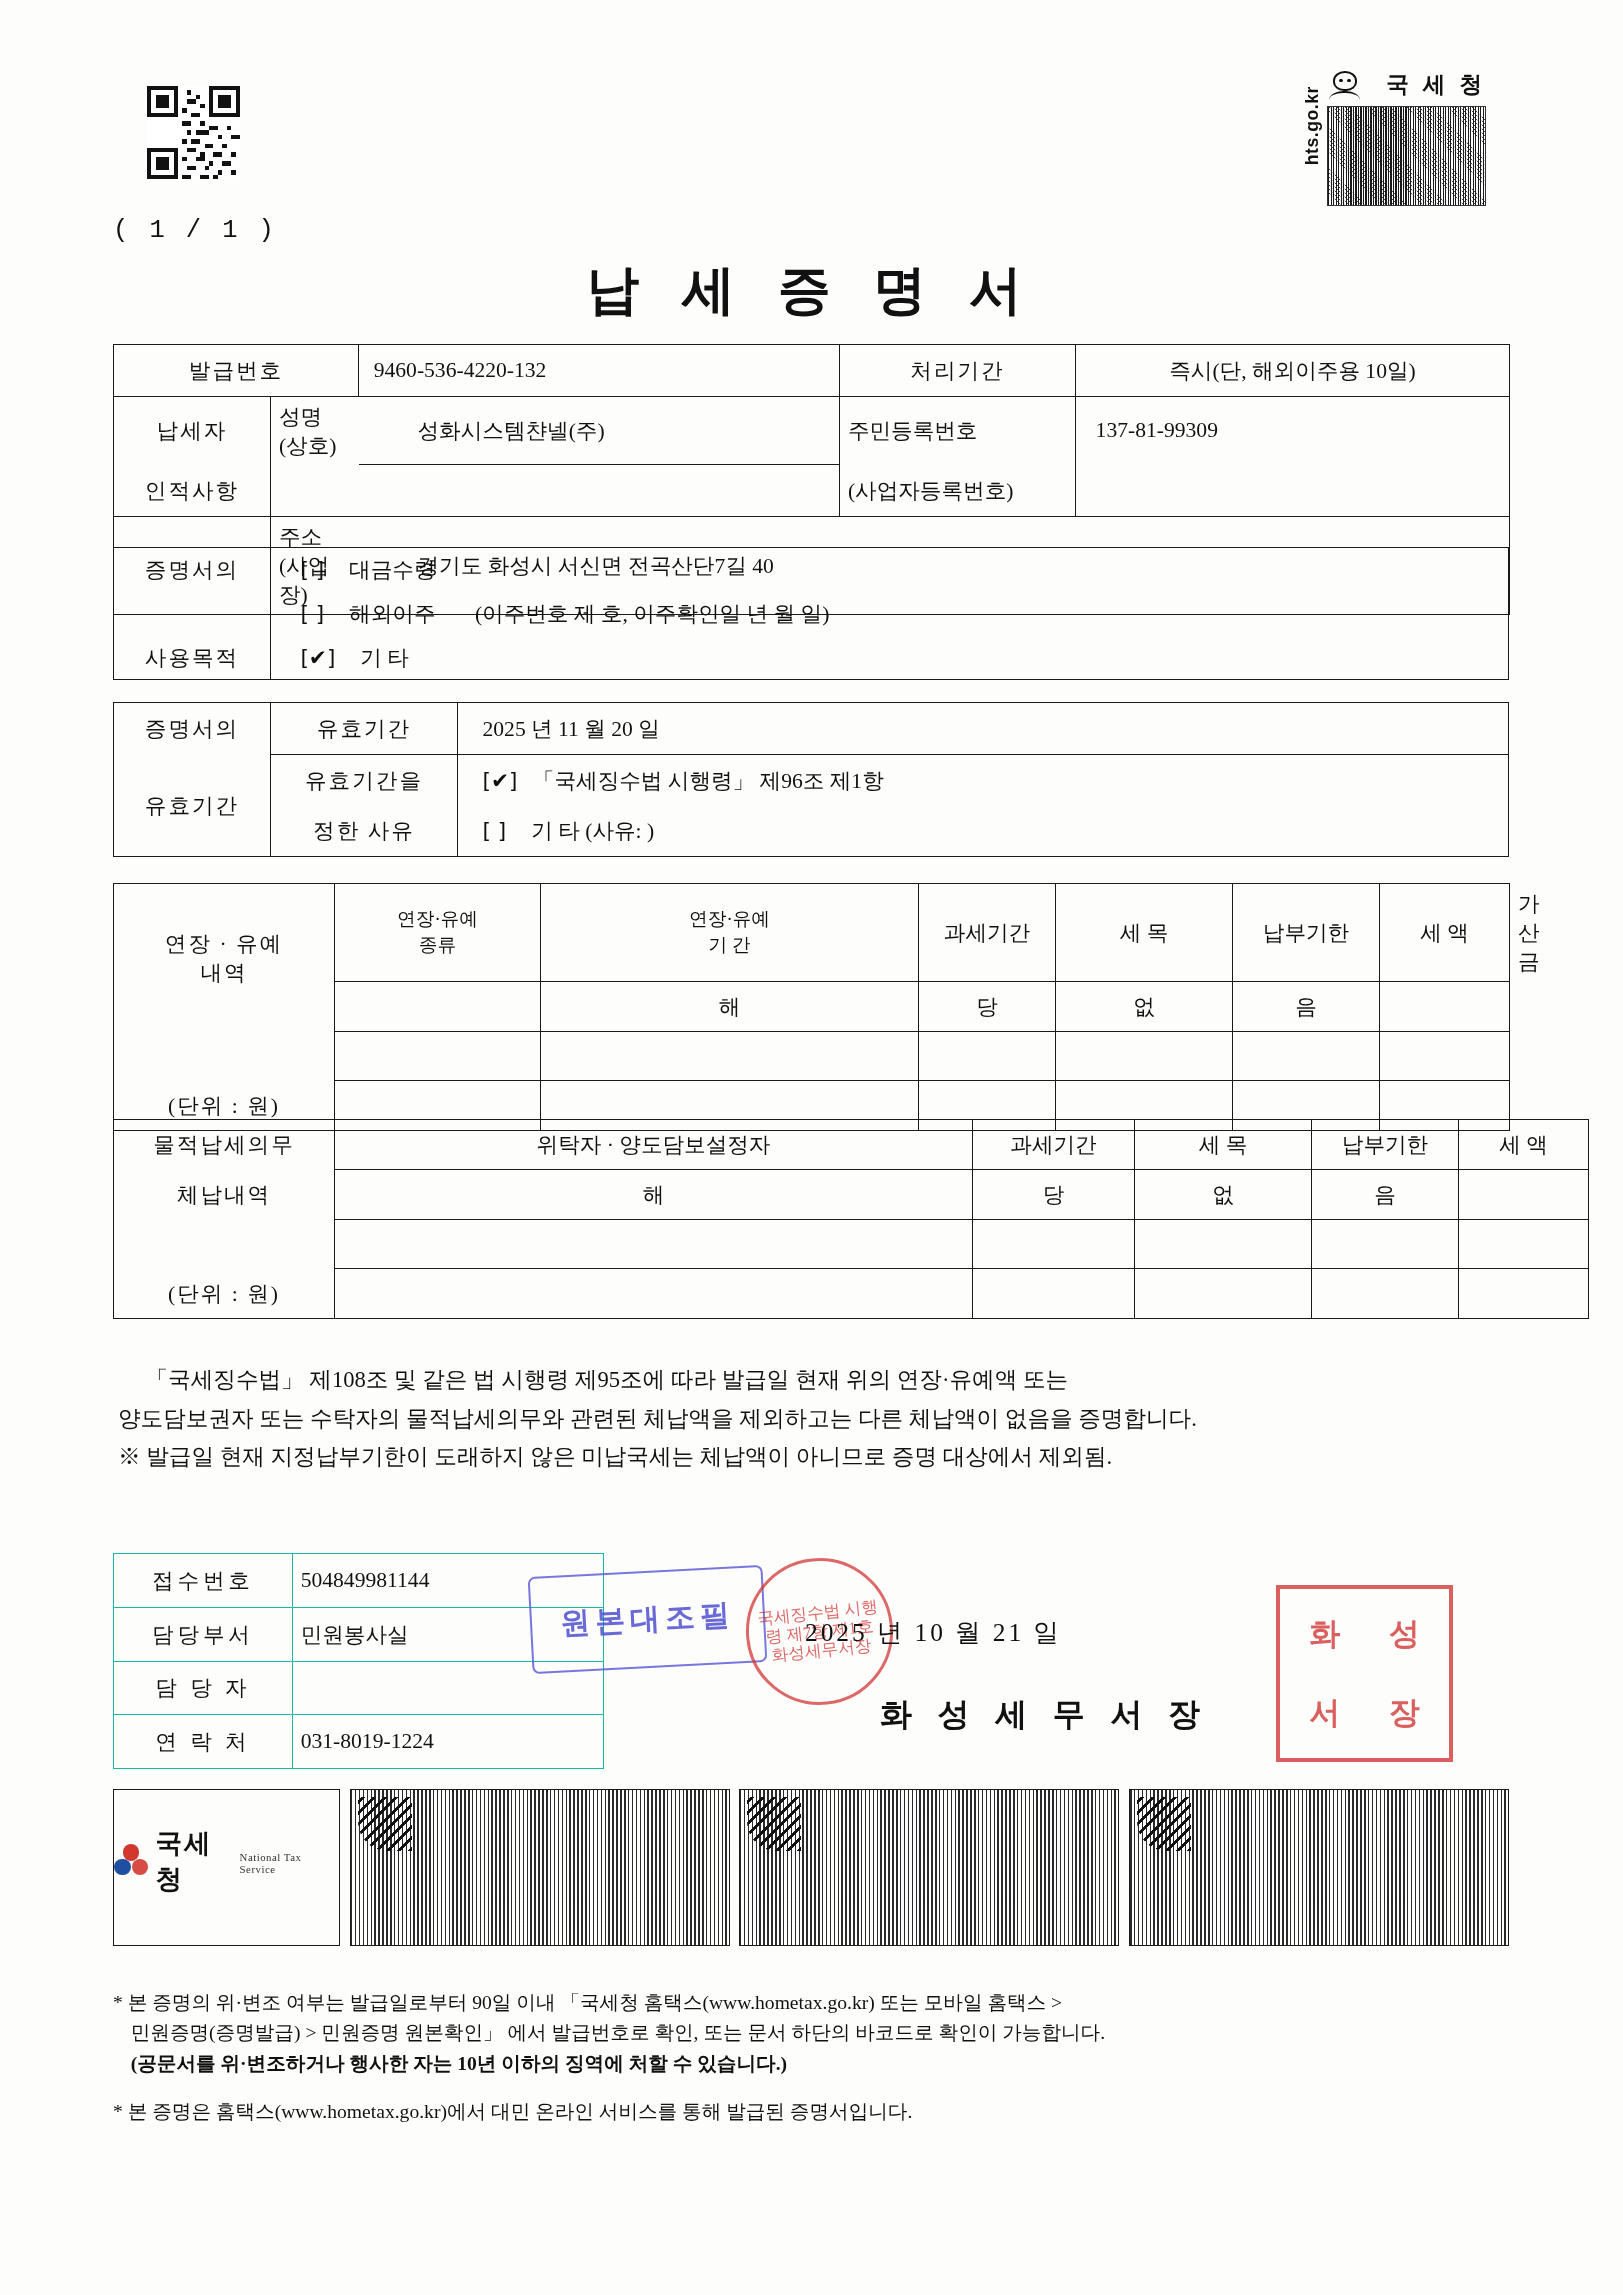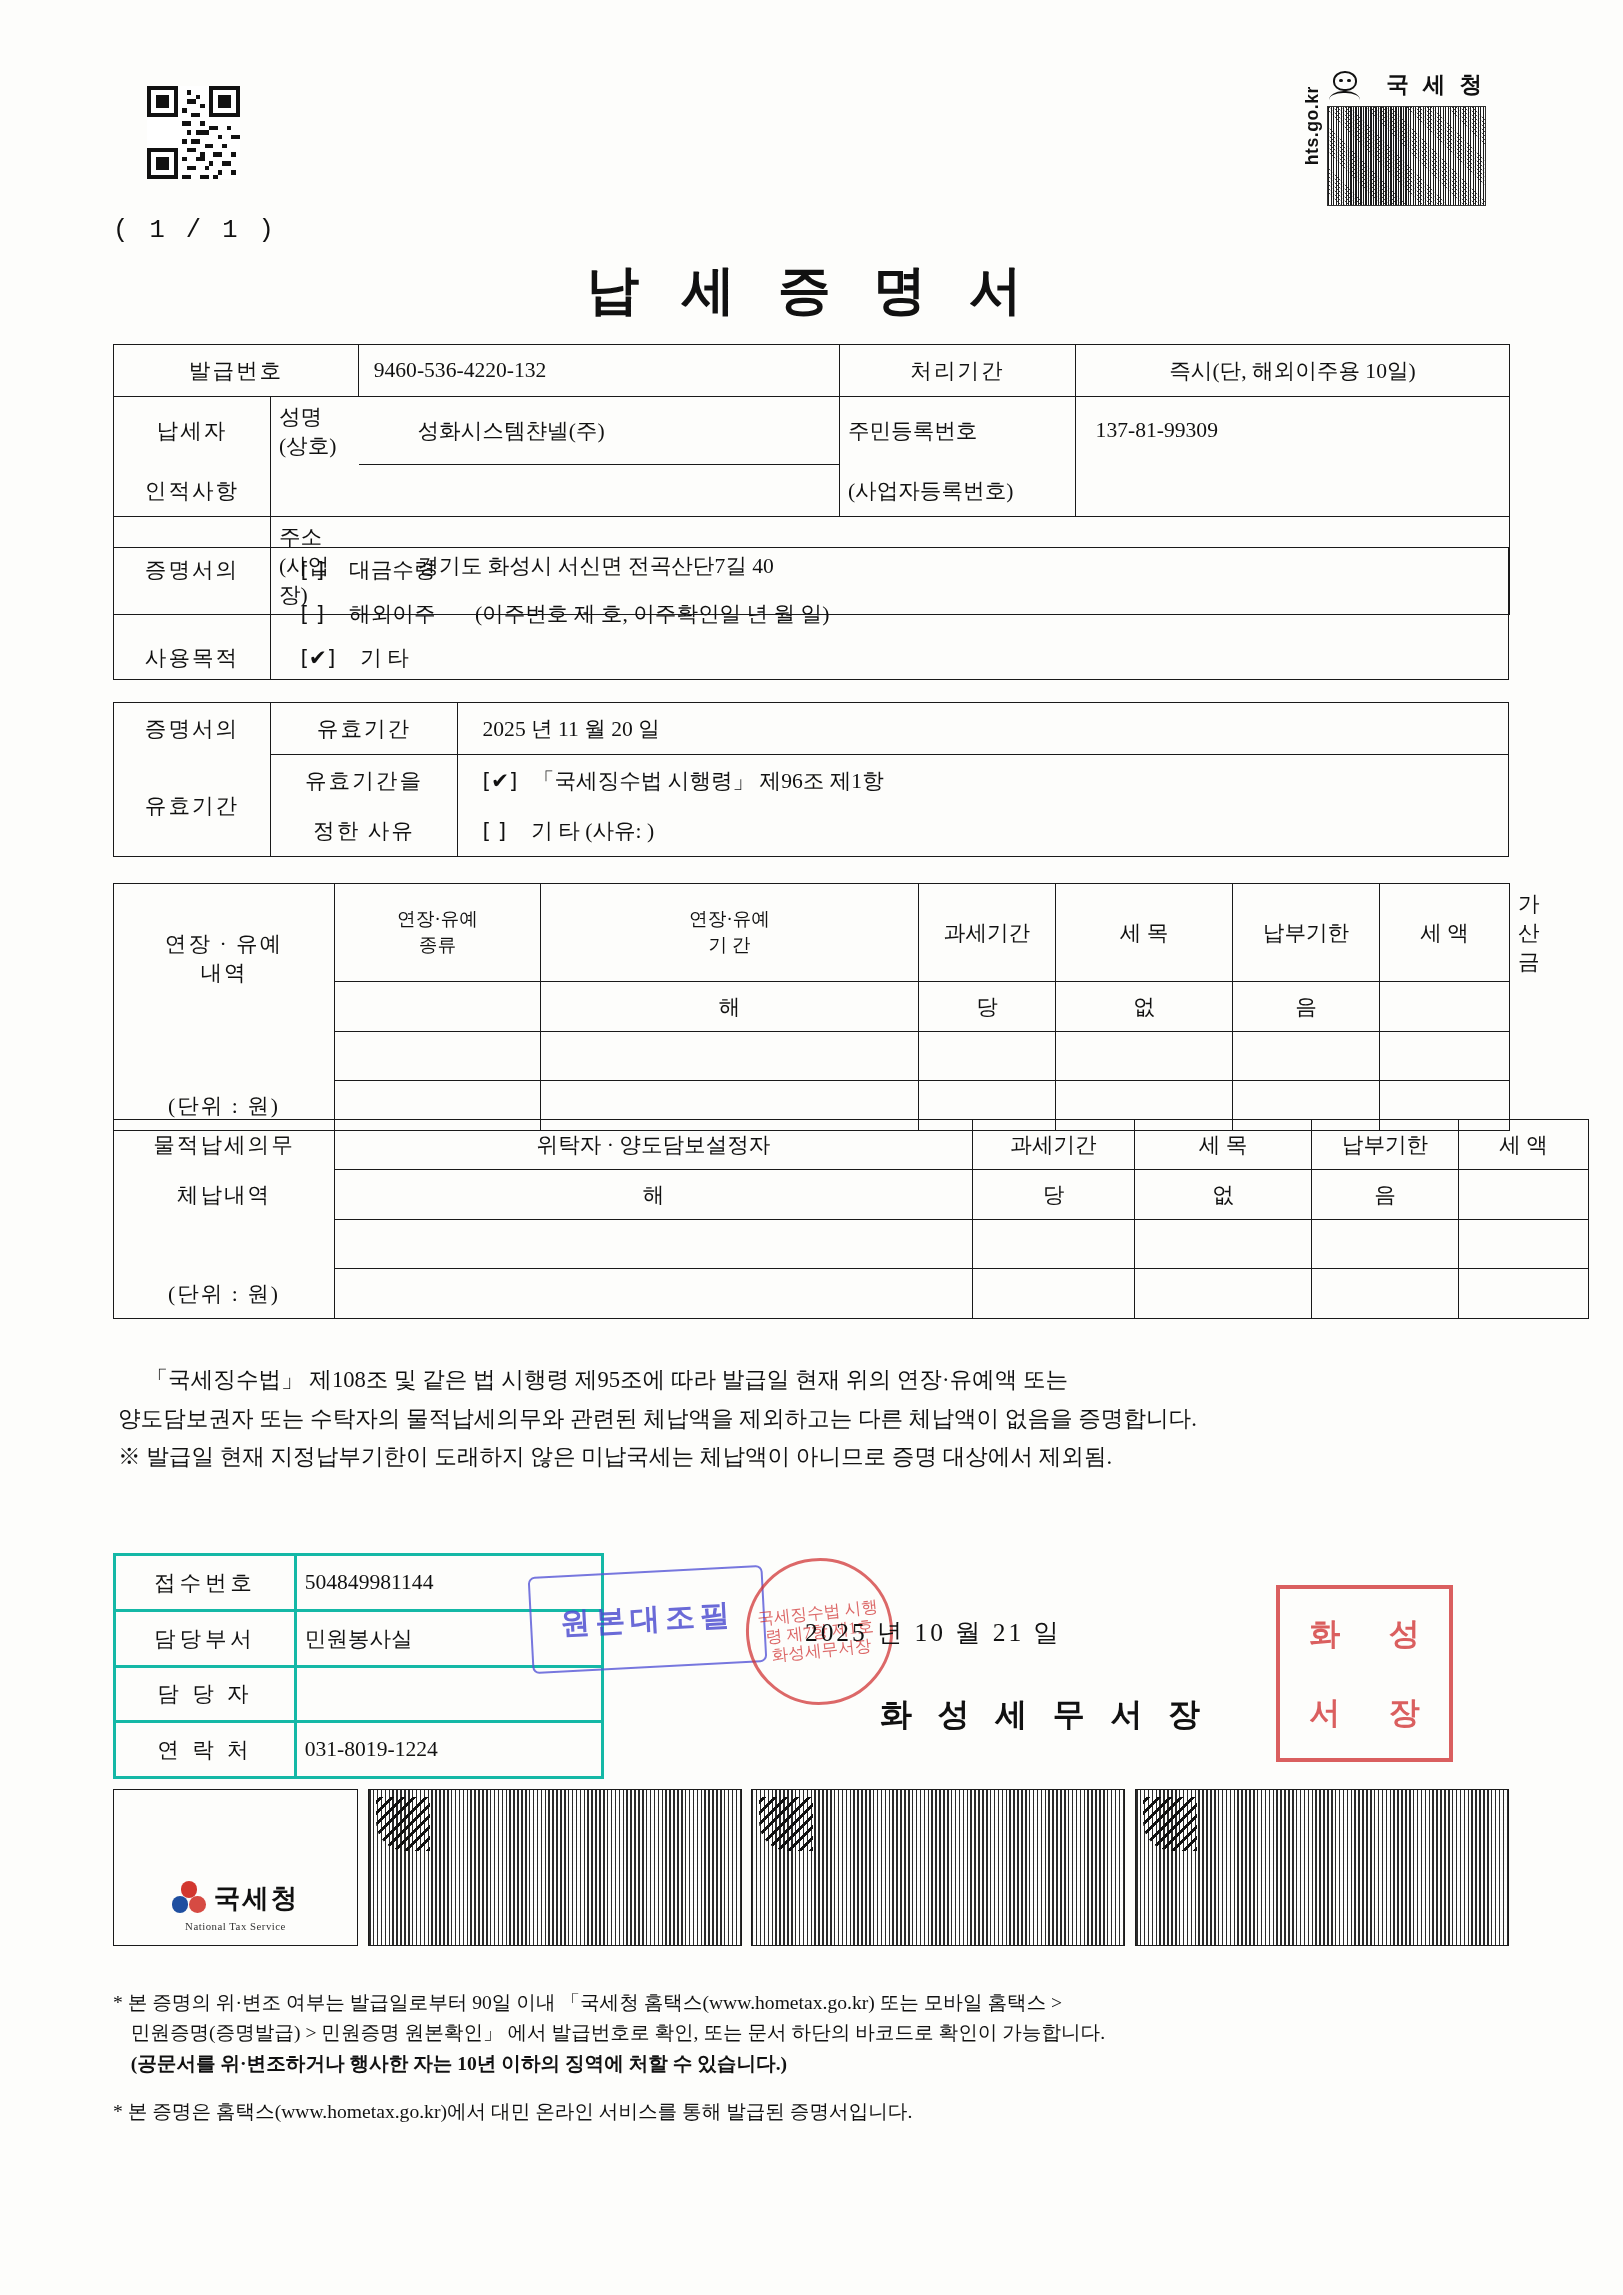--- a/index.html
+++ b/index.html
@@ -178,21 +178,21 @@
   #footer-table {
     position: absolute;
     left: 113px;
     top: 1553px;
     width: 491px;
     border-collapse: collapse;
     table-layout: fixed;
     font-size: 21.6px;
   }
   #footer-table td {
-    border: 3px solid #14b8a6;
+    border: 1px solid #14b8a6;
     height: 47px;
     padding: 2.9px 7.9px;
   }
   #footer-table td.k { width: 162px; text-align: center; letter-spacing: 3.9px; }
 
   .issue-date {
     position: absolute;
     left: 805px;
     top: 1615px;
     font-size: 25.5px;
@@ -268,24 +268,23 @@
   .barcode-strip {
     position: absolute;
     left: 113px;
     top: 1789px;
     width: 1396px;
     height: 157px;
     display: flex;
     gap: 9.8px;
   }
   .bc-logo-cell {
-    width: 245px;
+    width: 227px;
     border: 1px solid #1a1a1a;
     display: flex;
-    flex-direction: column;
     align-items: center;
     justify-content: flex-end;
     padding-bottom: 12.8px;
     box-sizing: border-box;
   }
   .bc-logo-row { display:flex; align-items:center; gap:7.9px; }
   .bc-flower { width: 34px; height: 34px; position: relative; }
   .bc-flower span {
     position:absolute; width: 16.7px; height: 16.7px; border-radius: 50%;
   }

